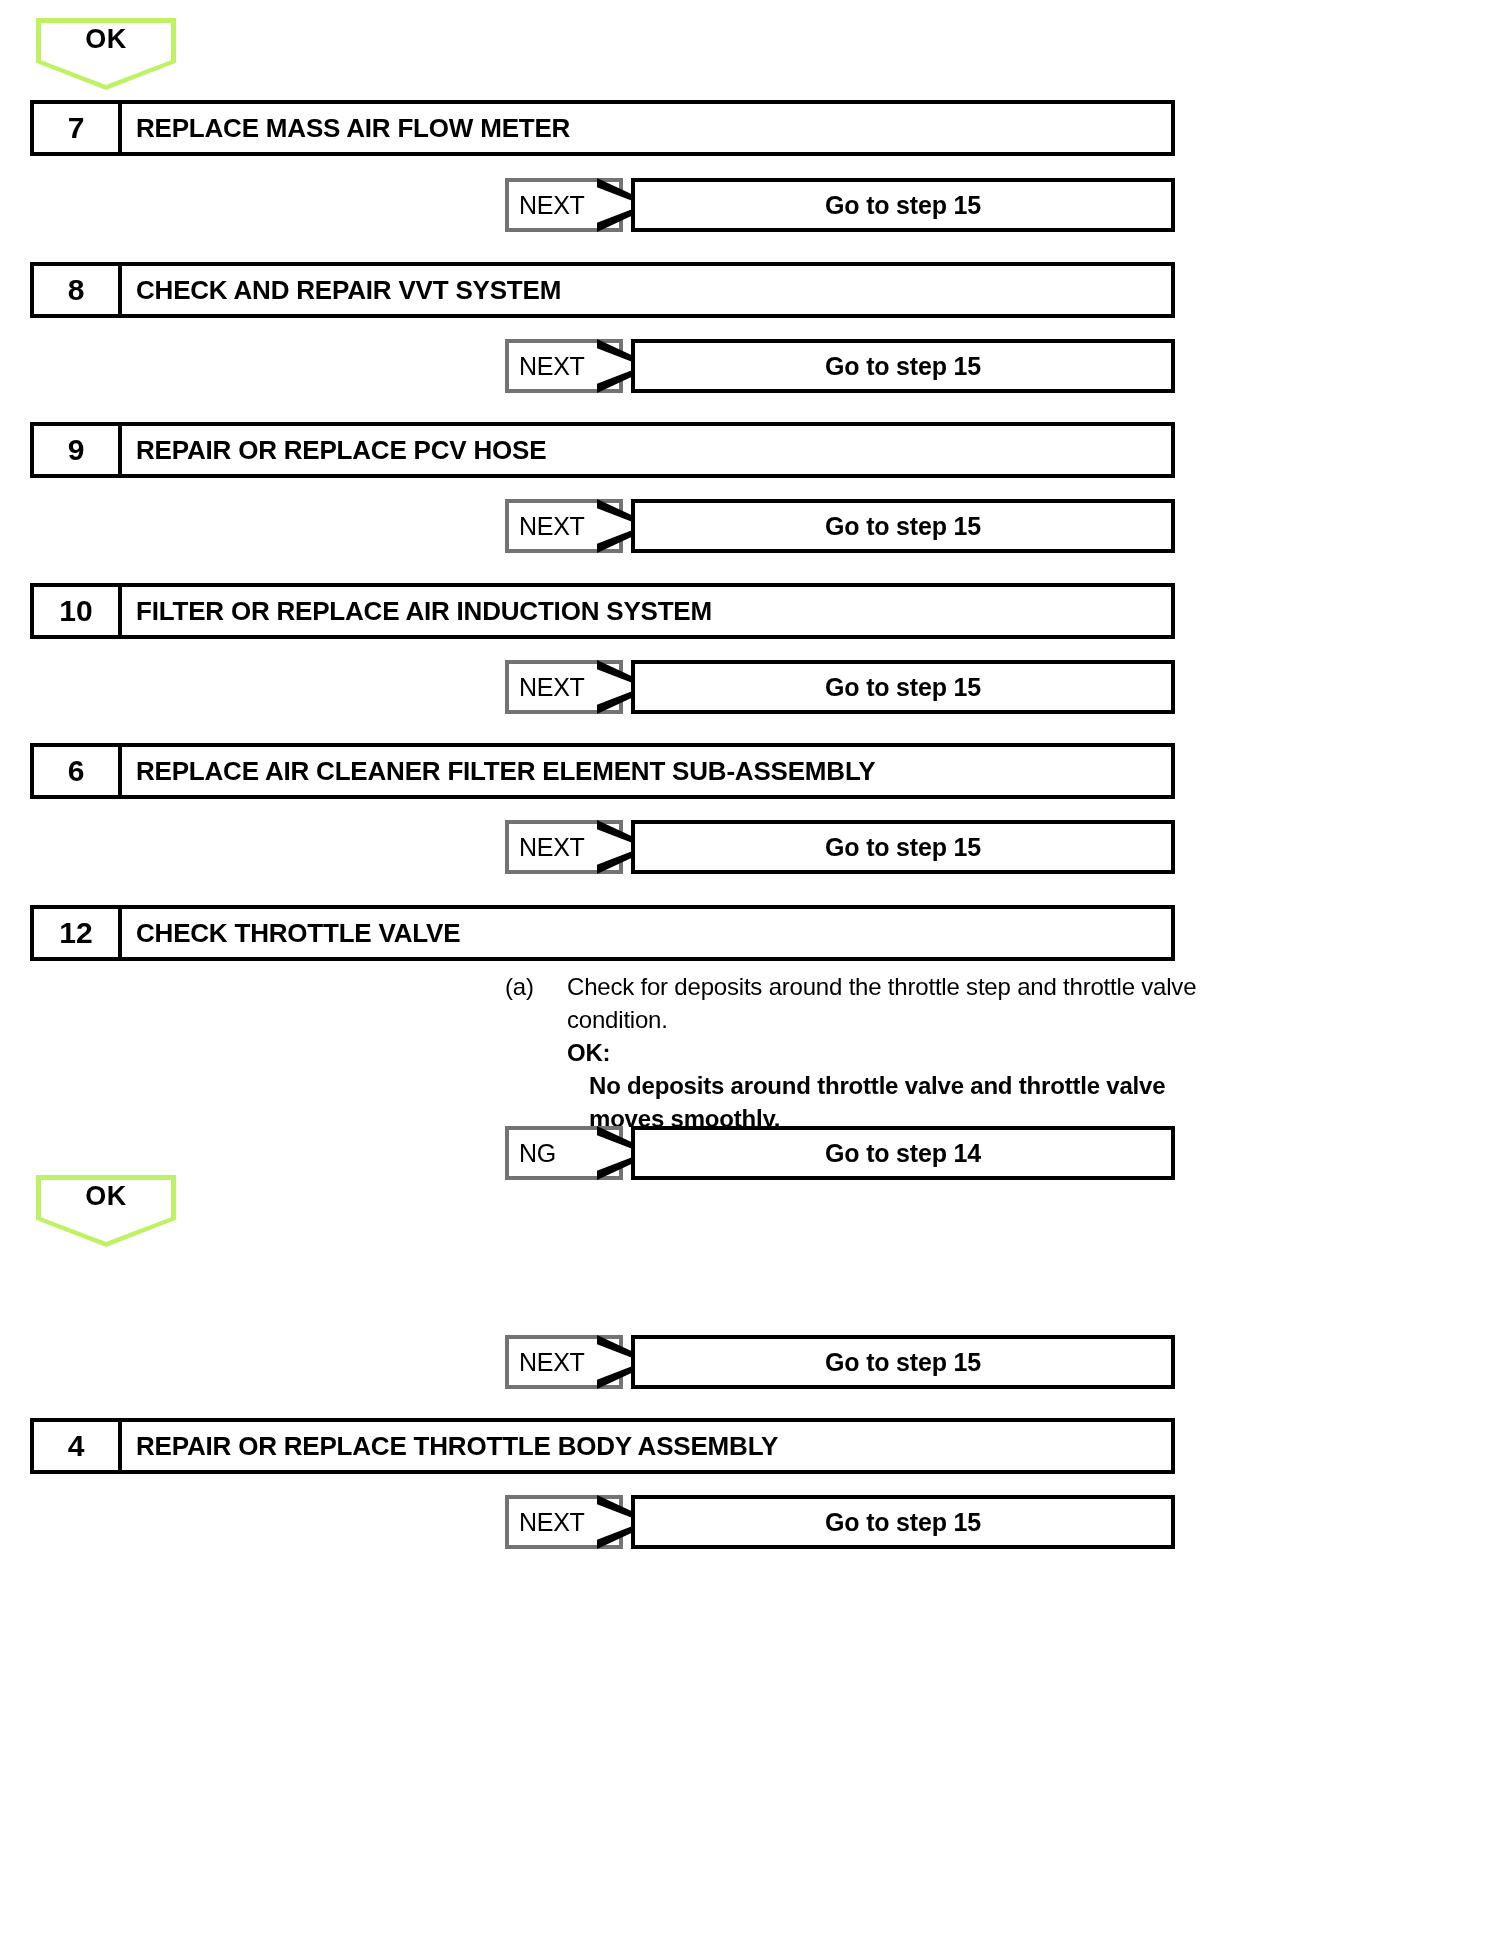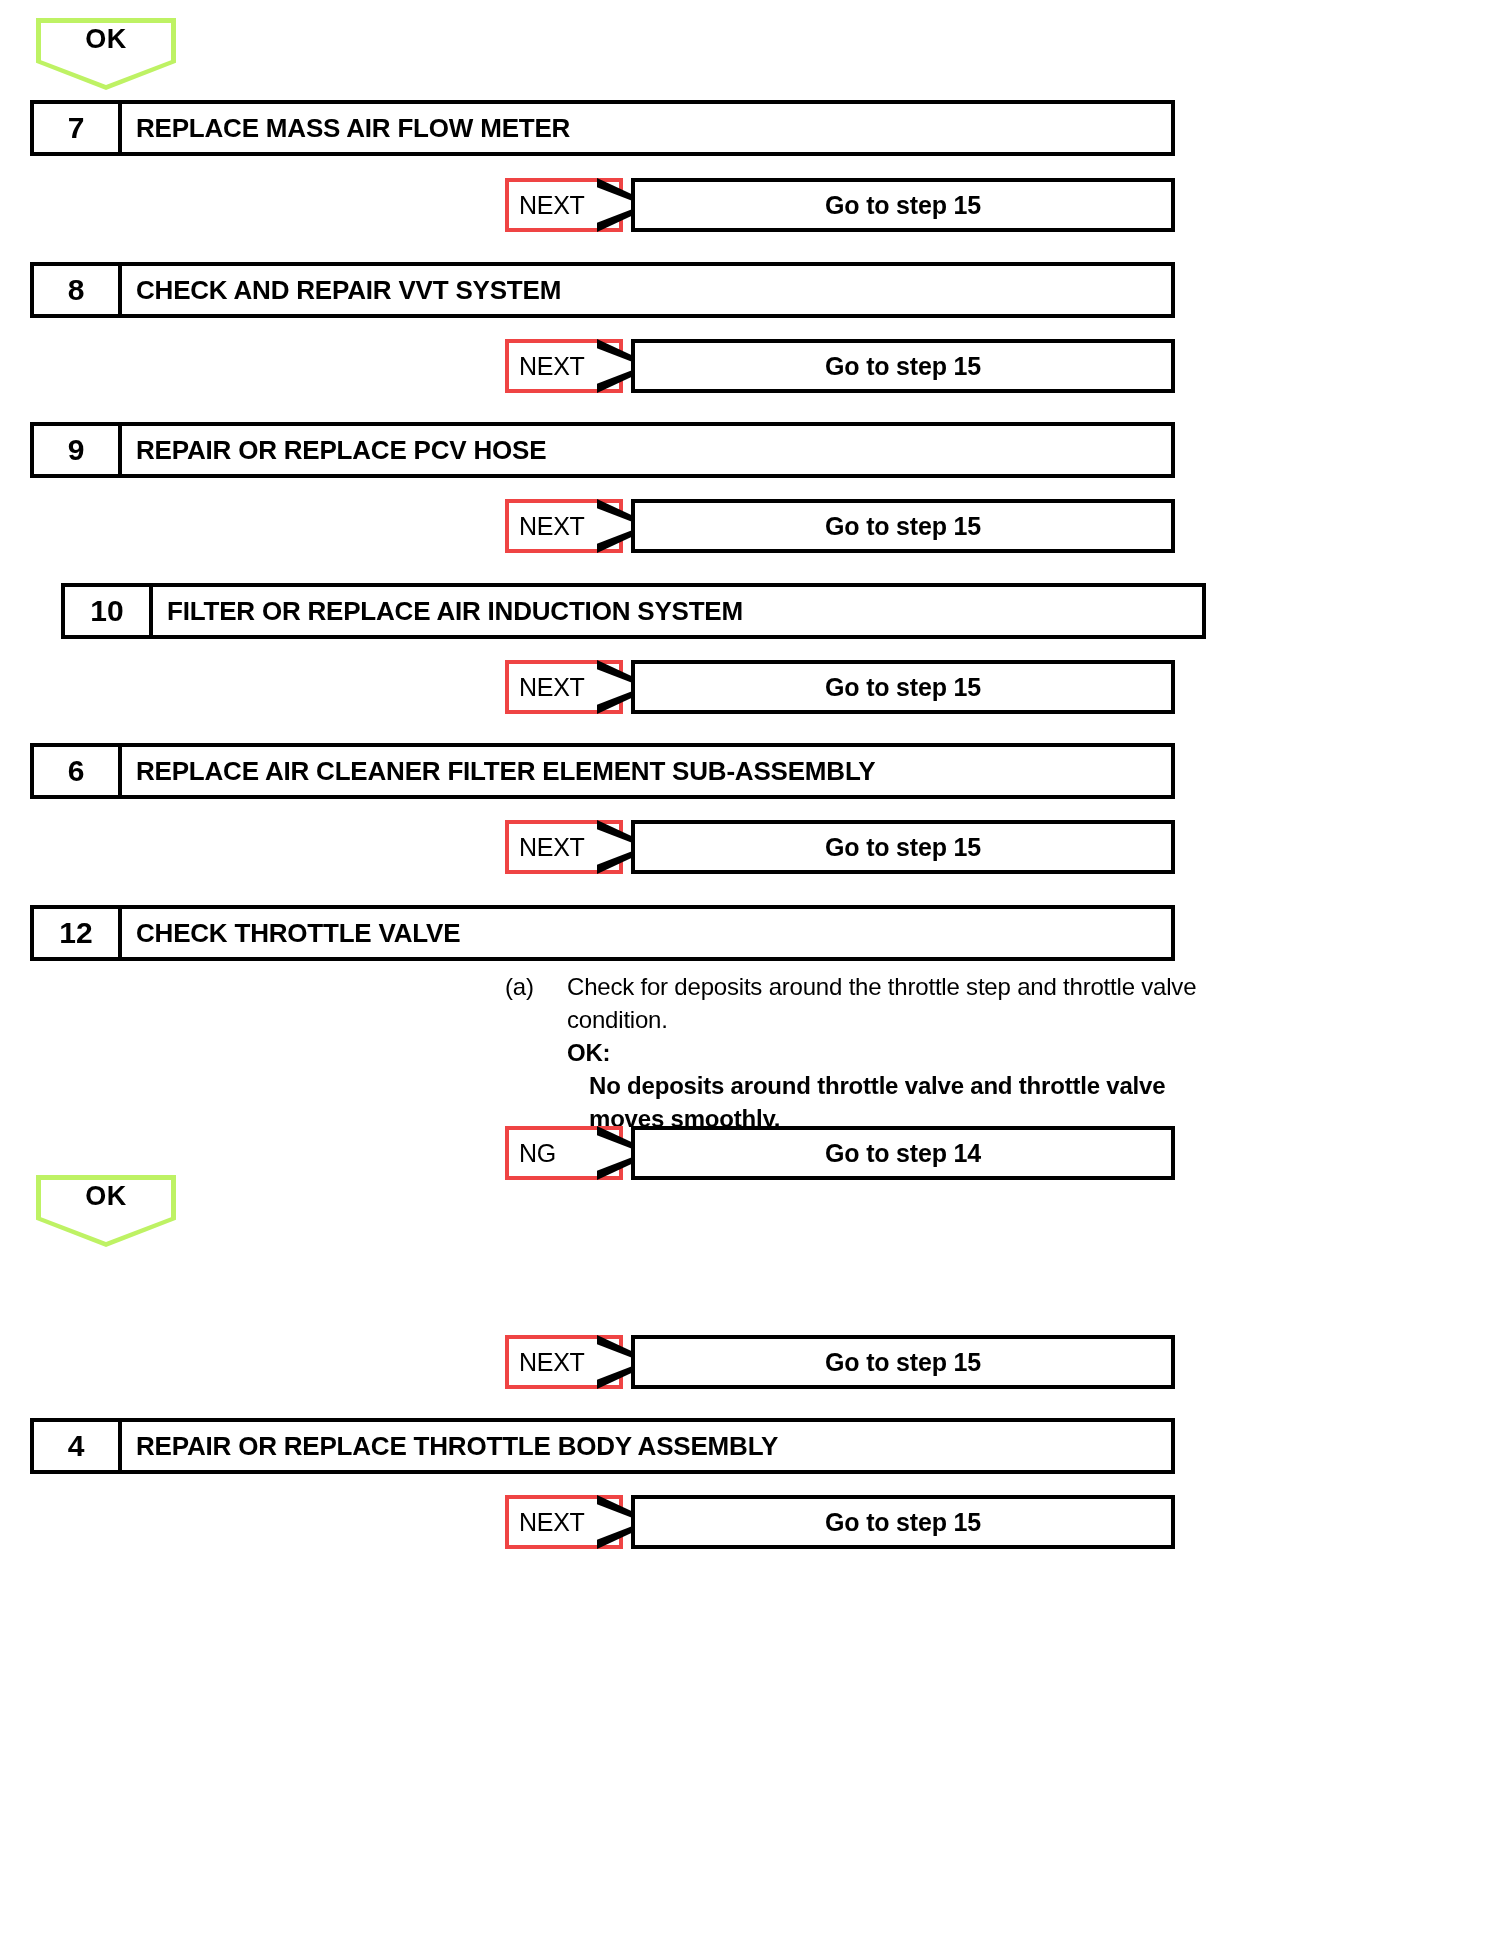--- a/index.html
+++ b/index.html
@@ -77,21 +77,21 @@
     white-space: nowrap;
   }
 
   
   .conn-row { position: absolute; height: 54px; }
 
   .conn-tag {
     position: absolute;
     left: 0; top: 0;
     height: 54px;
-    background: #ef4444;
+    background: #737373;
   }
   .conn-tag .tag-inner {
     position: absolute;
     left: 4px; top: 4px;
     right: 4px; bottom: 4px;
     background: #fff;
   }
   .conn-tag .tag-label {
     position: absolute;
     left: 0; top: 0;
@@ -206,21 +206,21 @@
     <div class="conn-tag" style="width:118px;">
       <div class="tag-inner"></div>
       <div class="tag-label">NEXT</div>
     </div>
     <div class="tag-arrow" style="left:92px;">
       <div class="arrow-inner"></div>
     </div>
     <div class="conn-dest" style="left:126px; width:544px;">Go to step 15</div>
   </div>
 
-  <div class="step-row" style="top:583px;margin-left:31px;">
+  <div class="step-row" style="top:583px;">
     <div class="step-num">10</div>
     <div class="step-title">FILTER OR REPLACE AIR INDUCTION SYSTEM</div>
   </div>
 
   <div class="conn-row" style="left:505px; top:660px; width:670px;">
     <div class="conn-tag" style="width:118px;">
       <div class="tag-inner"></div>
       <div class="tag-label">NEXT</div>
     </div>
     <div class="tag-arrow" style="left:92px;">

